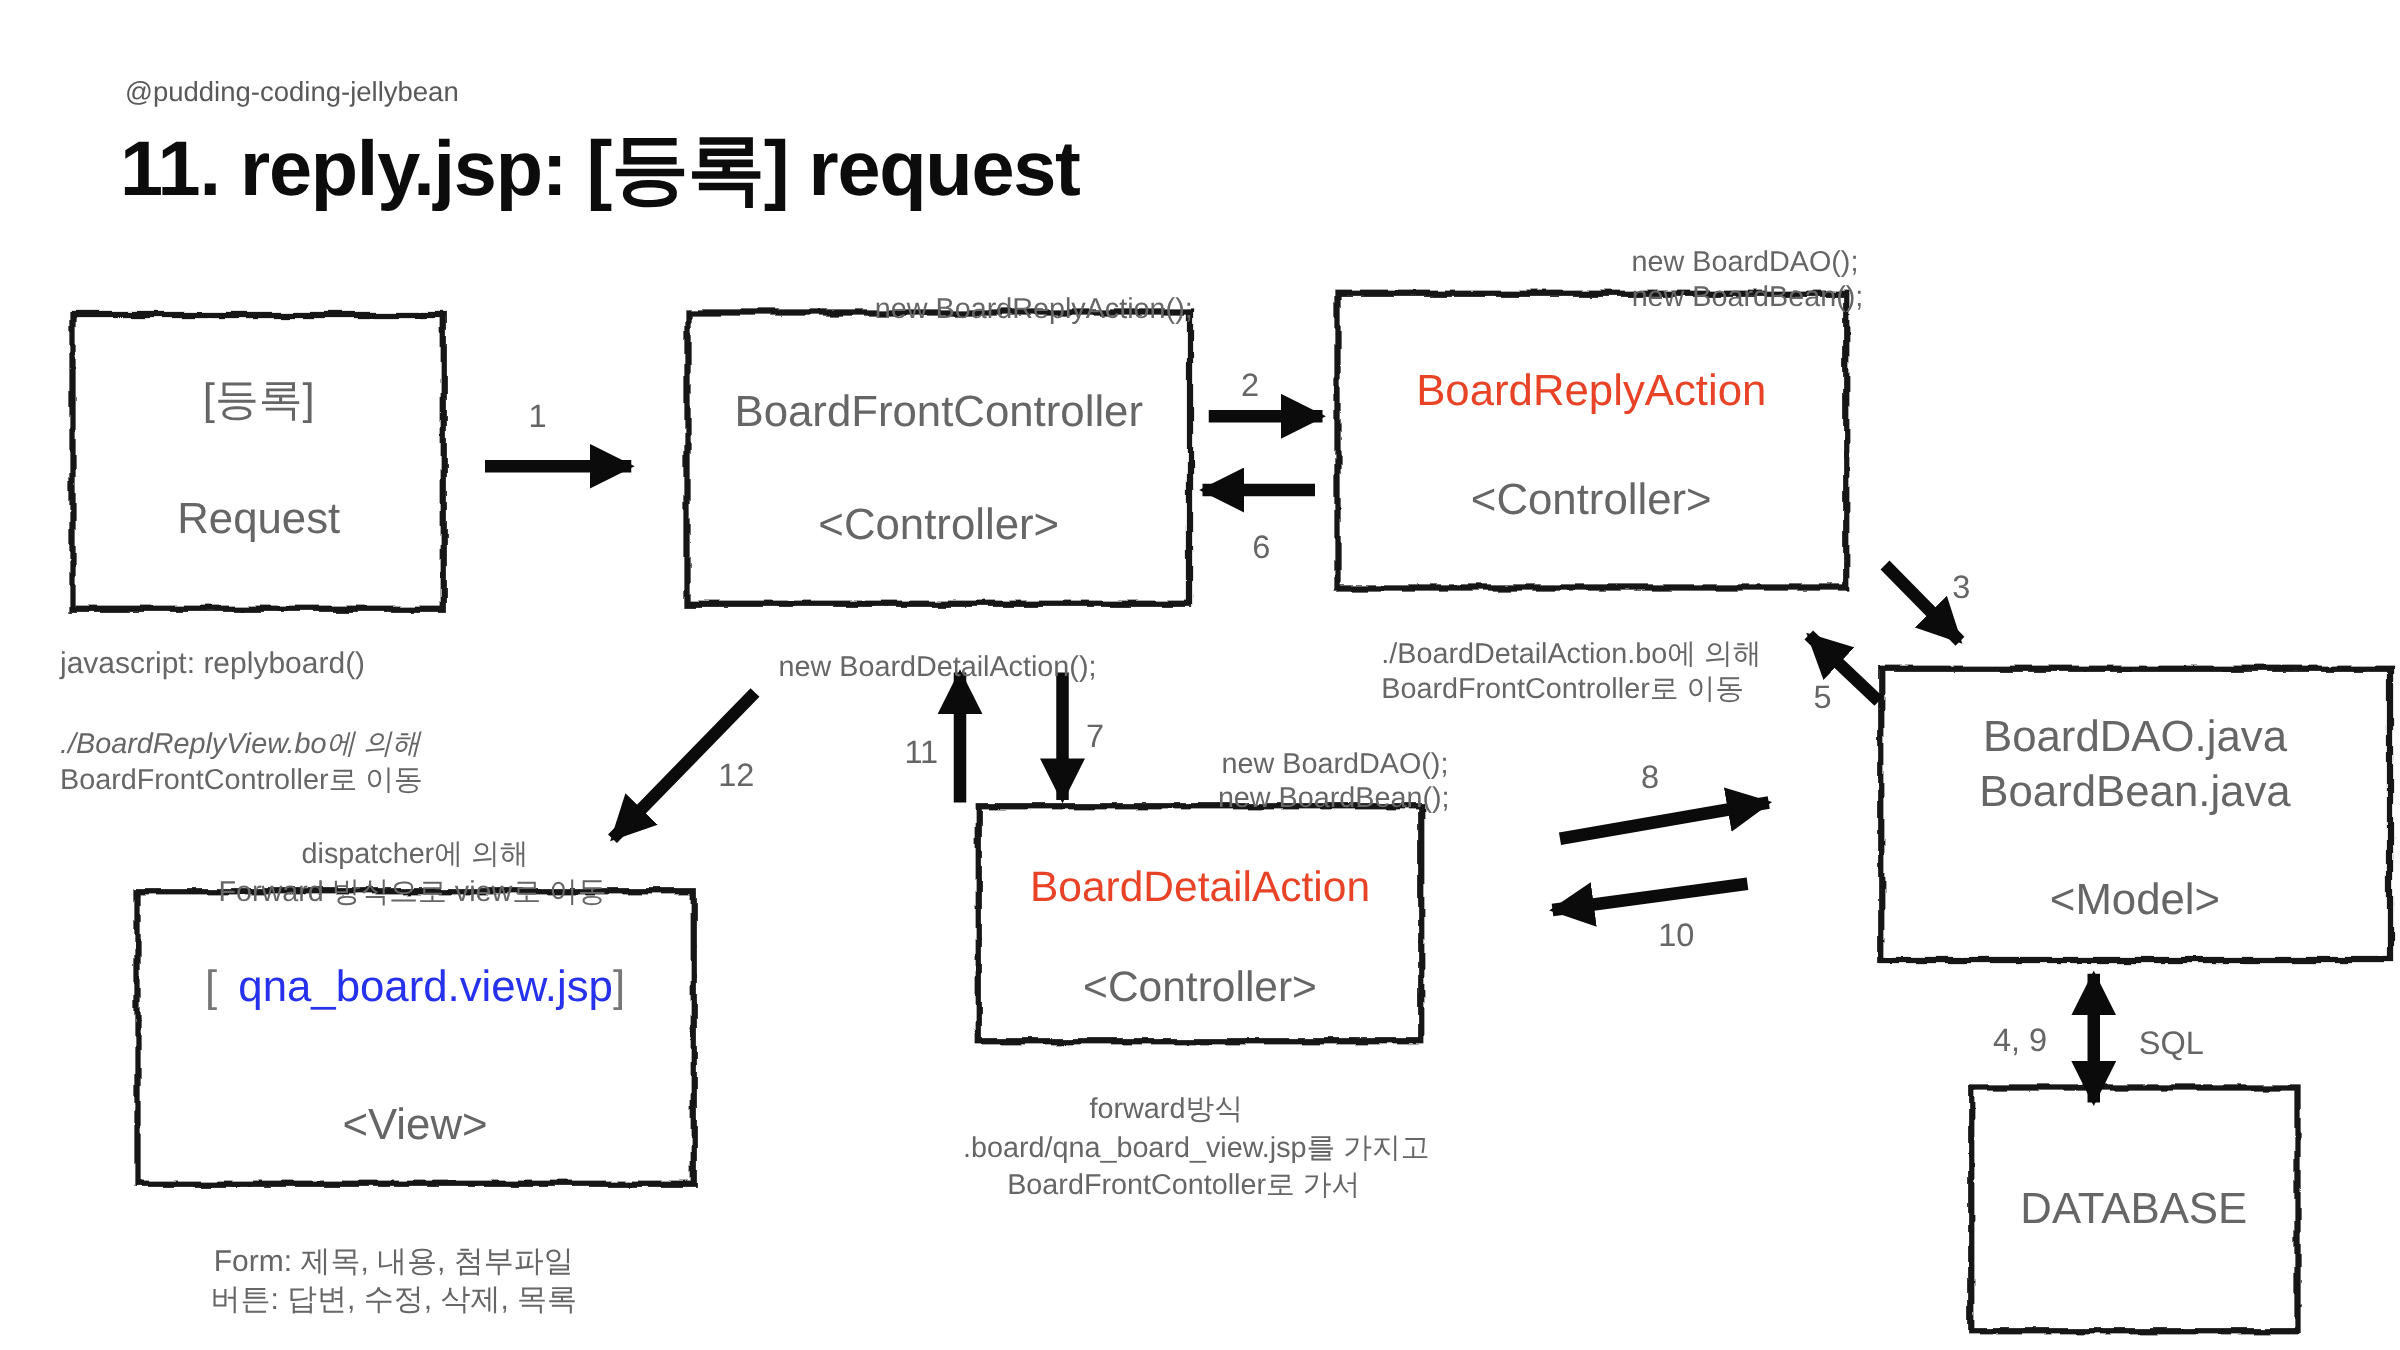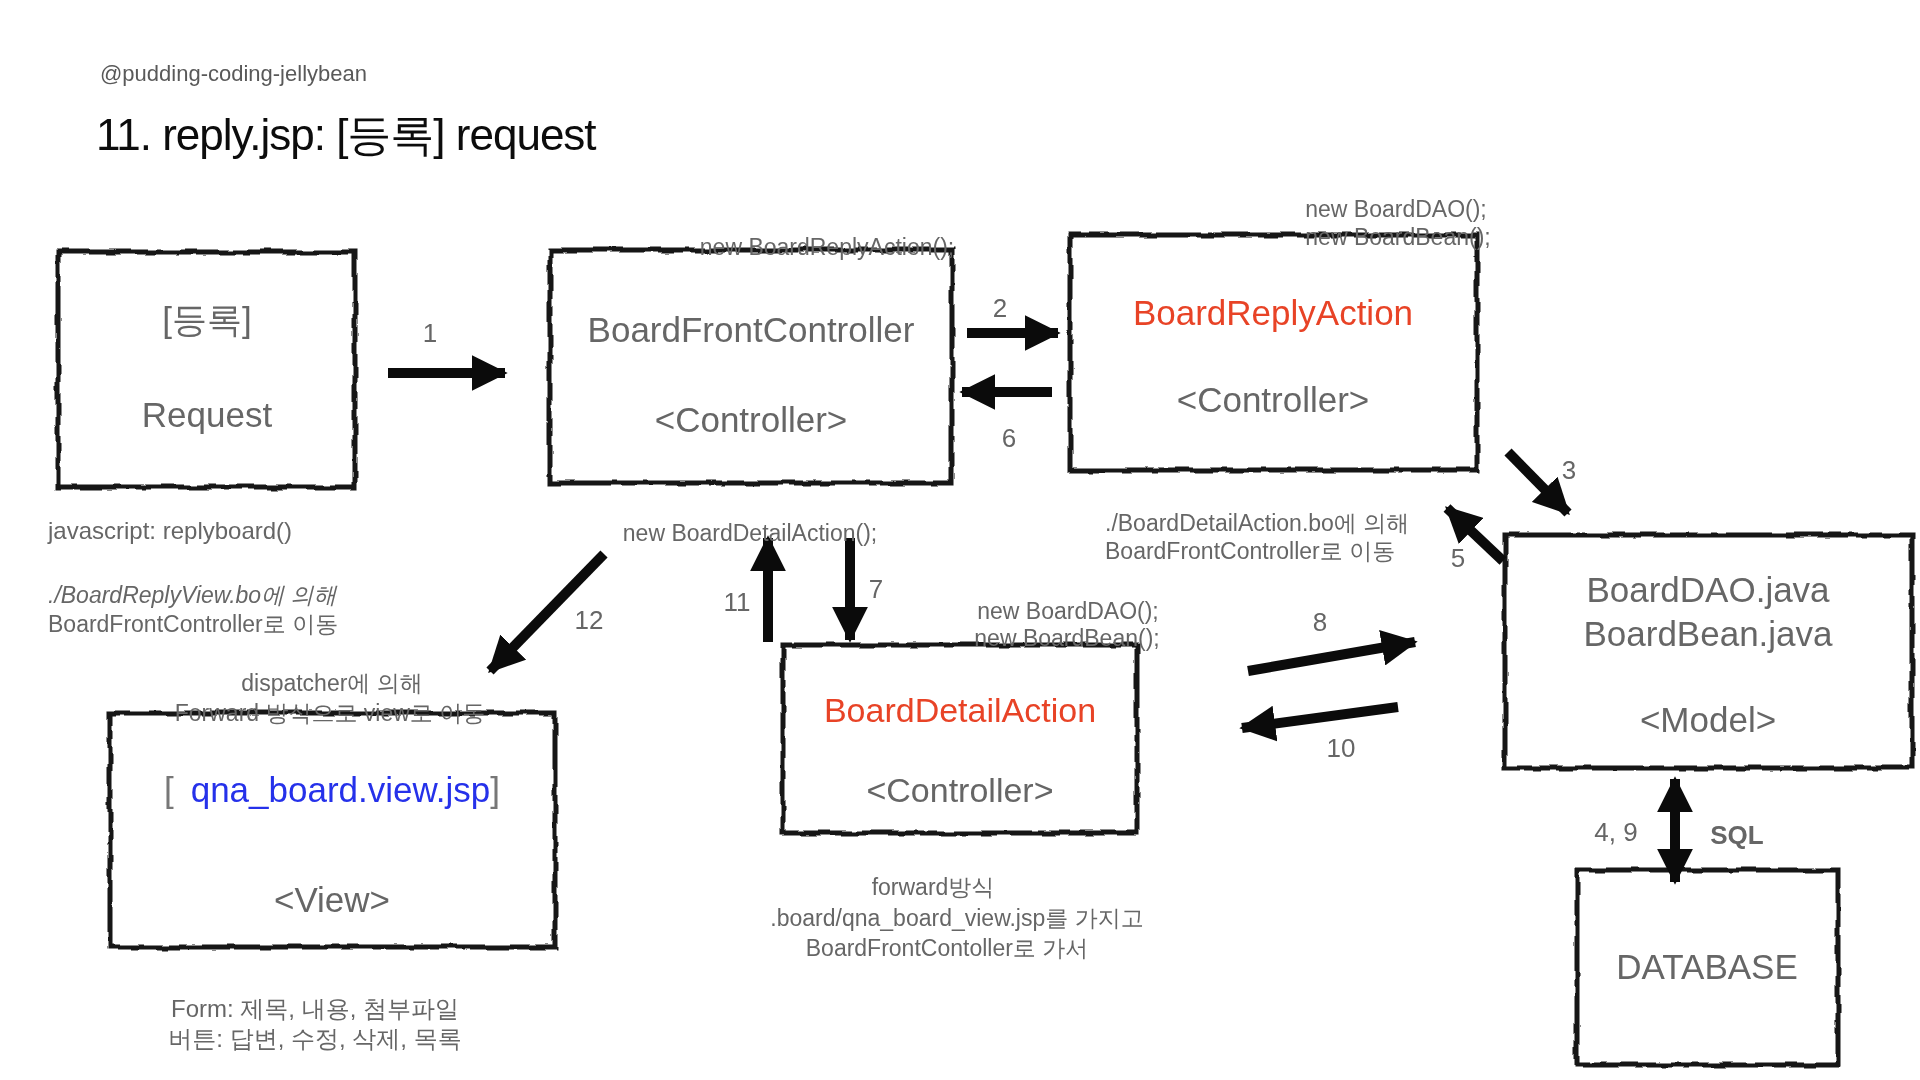--- a/index.html
+++ b/index.html
@@ -4,21 +4,21 @@
 <style>
   html,body{margin:0;padding:0;background:#ffffff;}
   #canvas{
     position:relative;width:1920px;height:1080px;background:#ffffff;overflow:hidden;
     font-family:"Liberation Sans","DejaVu Sans",sans-serif;
   }
   svg.diagram{position:absolute;left:0;top:0;width:1920px;height:1080px;}
   .anchor-l{position:absolute;transform:translate(0,-50%);white-space:nowrap;}
   .anchor-c{position:absolute;transform:translate(-50%,-50%);white-space:nowrap;text-align:center;}
   .handle{font-size:22px;color:#595959;}
-  .slide-title{font-size:44px;font-weight:400;color:#0c0c0c;letter-spacing:-1px;}
+  .slide-title{font-size:62px;font-weight:700;color:#0c0c0c;letter-spacing:-1px;}
   .boxlabel{font-size:35px;color:#666666;}
   .boxlabel.red{color:#e84326;}
   .boxlabel.sm{font-size:34px;}
   .bracket{color:#777777;}
   .bluejsp{color:#2531ea;margin-left:17px;}
   .ann{font-size:23px;color:#666666;margin-top:21px;}
   .num{font-size:26px;color:#666666;}
 </style>
 </head>
 <body>
@@ -96,21 +96,21 @@
   <div class="anchor-l ann" style="left:48px;top:603px;">BoardFrontController로 이동</div>
   <div class="anchor-l ann" style="left:1105px;top:502px;">./BoardDetailAction.bo에 의해</div>
   <div class="anchor-l ann" style="left:1105px;top:530px;">BoardFrontController로 이동</div>
   <div class="anchor-c ann" style="left:332px;top:662px;">dispatcher에 의해</div>
   <div class="anchor-c ann" style="left:330px;top:692px;">Forward 방식으로 view로 이동</div>
   <div class="anchor-c ann" style="left:933px;top:866px;">forward방식</div>
   <div class="anchor-c ann" style="left:947px;top:927px;">BoardFrontContoller로 가서</div>
   <div class="anchor-c ann" style="left:957px;top:897px;">.board/qna_board_view.jsp를 가지고</div>
   <div class="anchor-c ann" style="left:315px;top:988px;font-size:24px;">Form: 제목, 내용, 첨부파일</div>
   <div class="anchor-c ann" style="left:315px;top:1018px;font-size:24px;">버튼: 답변, 수정, 삭제, 목록</div>
-  <div class="anchor-c num" style="left:1737px;top:835px;font-weight:bold;">SQL</div>
+  <div class="anchor-c num" style="left:1737px;top:835px;">SQL</div>
   <div class="anchor-c num" style="left:1616px;top:832px;">4, 9</div>
 
   <div class="anchor-c num" style="left:430px;top:333px;">1</div>
   <div class="anchor-c num" style="left:1000px;top:308px;">2</div>
   <div class="anchor-c num" style="left:1569px;top:470px;">3</div>
   <div class="anchor-c num" style="left:1458px;top:558px;">5</div>
   <div class="anchor-c num" style="left:1009px;top:438px;">6</div>
   <div class="anchor-c num" style="left:876px;top:589px;">7</div>
   <div class="anchor-c num" style="left:1320px;top:622px;">8</div>
   <div class="anchor-c num" style="left:1341px;top:748px;">10</div>

